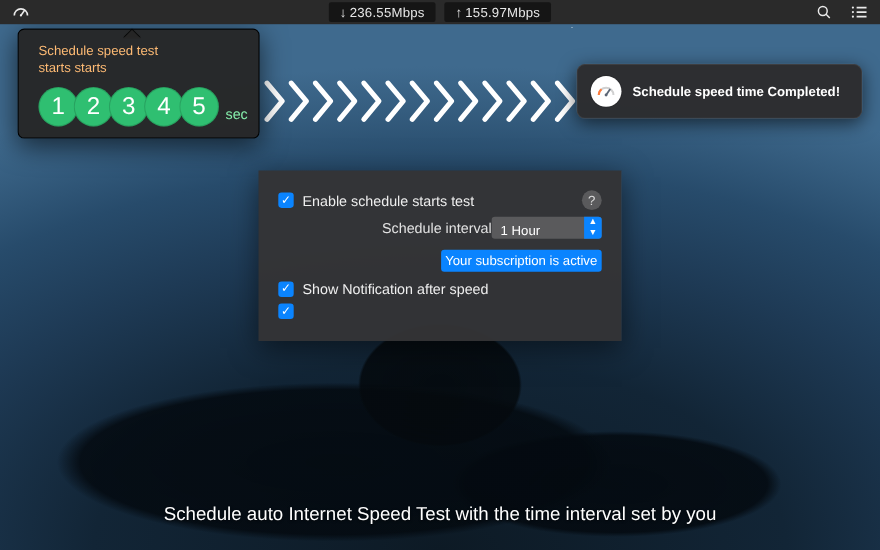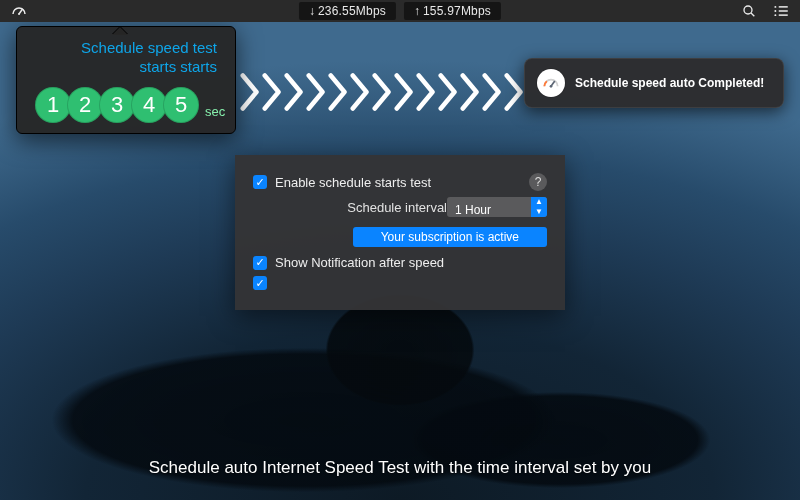--- a/index.html
+++ b/index.html
@@ -49,21 +49,21 @@
   .popover {
     position: absolute; top: 26px; left: 16px; width: 220px;
     background: rgba(38,38,38,0.96); border: 1px solid #000; border-radius: 6px;
     box-shadow: 0 6px 24px rgba(0,0,0,.6); padding: 12px 18px 10px; z-index: 15;
   }
   .popover::before {
     content: ""; position: absolute; top: -8px; left: 95px;
     border: 8px solid transparent; border-bottom-color: rgba(38,38,38,0.96);
     filter: drop-shadow(0 -1px 0 #000);
   }
-  .pop-title { text-align: right; font-size: 15px; line-height: 1.25; color: #0ea5e9; font-weight: 400; }
+  .pop-title { text-align: left; font-size: 12px; line-height: 1.25; color: #fdba74; font-weight: 400; }
   .countdown { display: flex; align-items: flex-end; gap: -1px; margin-top: 10px; }
   .balls { display: flex; }
   .ball {
     width: 36px; height: 36px; border-radius: 50%; background: #2fbf71;
     color: #fff; display: grid; place-items: center; font-size: 22px; font-weight: 500;
     margin-left: -4px; box-shadow: inset 0 0 0 1px rgba(0,0,0,.15);
   }
   .ball:first-child { margin-left: 0; }
   .sec-label { font-size: 13px; color: #86efac; margin-left: 6px; padding-bottom: 4px; }
 
@@ -114,21 +114,21 @@
     border-radius: 3px; display: flex; align-items: flex-end; padding: 0 20px 0 8px;
     font-size: 12px;
   }
   .select-arrows {
     position: absolute; right: 0; top: 0; bottom: 0; width: 16px;
     background: #0a84ff; border-radius: 0 3px 3px 0;
     display: grid; place-items: center; font-size: 8px; line-height: 1; color: #fff;
   }
   .pill {
     background: #0a84ff; color: #fff; font-size: 12px;
-    padding: 3px 28px; border-radius: 3px; margin-left: auto;
+    padding: 3px 4px; border-radius: 3px; margin-left: auto;
   }
 
   
   .caption {
     position: absolute; left: 0; right: 0; bottom: 22px;
     text-align: center; font-size: 17px; font-weight: 400; line-height: 1.25;
     text-shadow: 0 1px 2px rgba(0,0,0,.6); z-index: 10; padding: 0 40px;
   }
 </style>
 </head>
@@ -239,21 +239,21 @@
 <div class="notif">
   <div class="notif-icon">
     <svg viewBox="0 0 24 24" width="20" height="20">
       <path d="M4 16a8 8 0 1 1 16 0" fill="none" stroke="#d0d0d0" stroke-width="2.2"></path>
       <path d="M4 16a8 8 0 0 1 3-6.2" fill="none" stroke="#ff7b3a" stroke-width="2.2"></path>
       <line x1="12" y1="16" x2="16.5" y2="9.5" stroke="#5c6675" stroke-width="2"></line>
       <circle cx="12" cy="16" r="1.6" fill="#5c6675"></circle>
     </svg>
   </div>
   <div class="notif-text">
-    <div class="notif-title">Schedule speed auto Completed!</div>
+    <div class="notif-title">Schedule speed time Completed!</div>
   </div>
 </div>
 
 <div class="settings">
   <div class="row">
     <span class="check"></span>
     <span>Enable schedule starts test</span>
     <span class="help">?</span>
   </div>
   <div class="row right" style="padding-left: 22px;">

